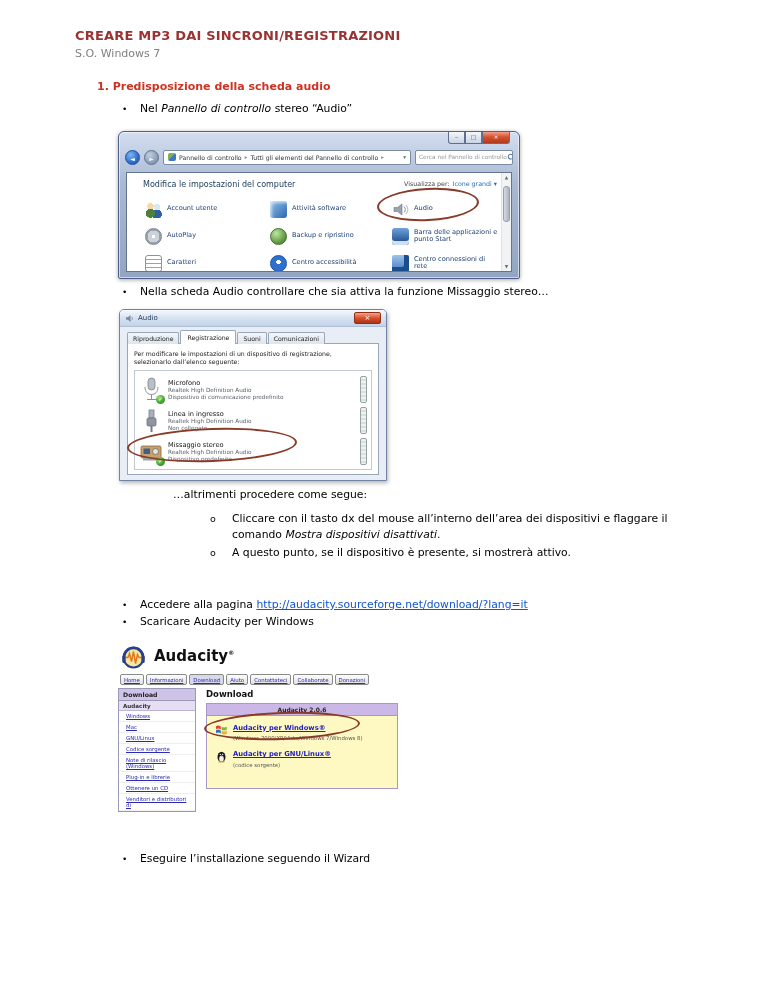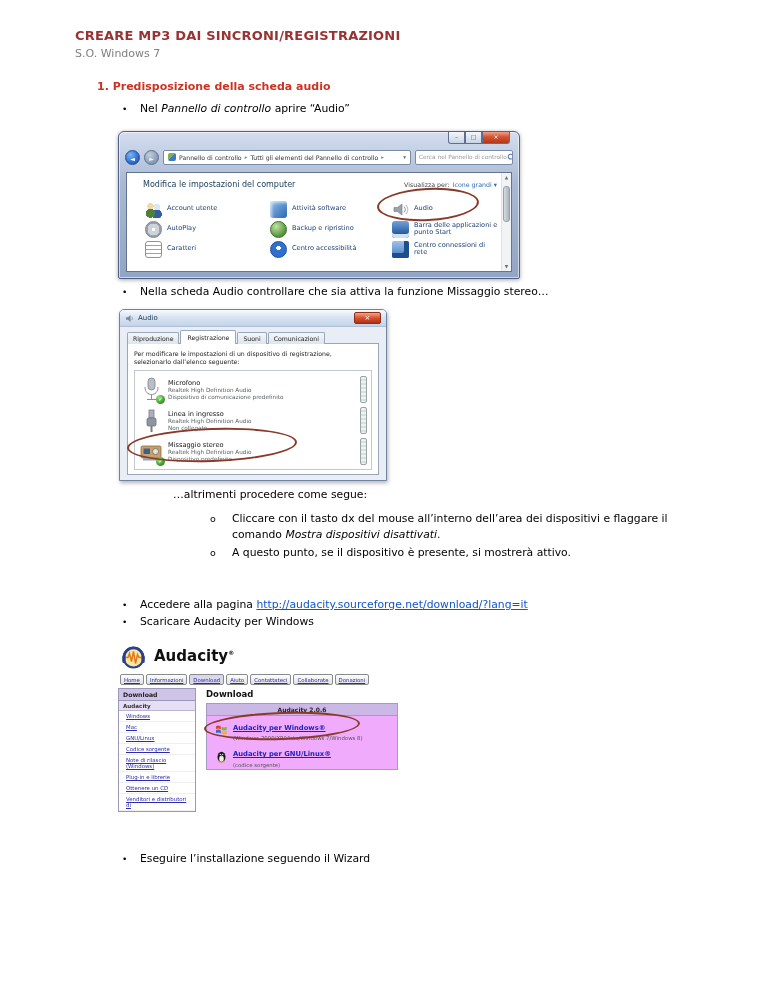--- a/index.html
+++ b/index.html
@@ -52,25 +52,25 @@
             white-space:nowrap;overflow:hidden}
   .addr-ic{width:8px;height:8px;border-radius:2px;flex:0 0 auto;
            background:linear-gradient(135deg,#7fb24f 50%,#3f77c2 50%)}
   .addr-box .sep{color:#7b8ba3;font-size:5.5px}
   .addr-caret{margin-left:auto;color:#5a6a82;font-size:5.5px}
   .search-box{width:98px;height:15px;background:#fff;border:1px solid #7b8ba3;border-radius:2px;flex:0 0 auto;
               display:flex;align-items:center;justify-content:space-between;padding:0 3px;font-size:5.8px;color:#9a9a9a;
               white-space:nowrap;overflow:hidden}
   .mag{width:9px;height:9px;flex:0 0 auto}
   .cp-body{position:absolute;top:40px;left:7px;right:7px;bottom:6px;background:#fff;border:1px solid #64748f;overflow:hidden}
-  .cp-top{display:flex;justify-content:space-between;align-items:center;padding:7px 14px 2px 16px}
+  .cp-top{display:flex;justify-content:space-between;align-items:flex-start;padding:7px 14px 2px 16px}
   .cp-heading{font-size:8px;color:#20415e}
   .cp-view{font-size:6.3px;color:#444;display:flex;gap:3px;align-items:baseline}
   .cp-view-val{color:#2d6fb5}
-  .cp-grid{display:grid;grid-template-columns:125px 122px 1fr;padding:8px 0 0 18px}
+  .cp-grid{display:grid;grid-template-columns:125px 122px 1fr;row-gap:7px;padding:8px 0 0 18px}
   .cp-item{display:flex;align-items:center;gap:5px;min-height:20px;padding-right:12px}
   .cp-ic{width:17px;height:17px;border-radius:3px;flex:0 0 auto;position:relative}
   .cp-label{font-size:6.6px;line-height:7.5px;color:#1d3f73}
   .ic-users{background:
      radial-gradient(circle at 32% 30%,#f3d9a2 0 19%,transparent 20%),
      radial-gradient(circle at 32% 72%,#4f7f3a 0 27%,transparent 28%),
      radial-gradient(circle at 70% 36%,#d9e6f4 0 19%,transparent 20%),
      radial-gradient(circle at 70% 78%,#2f5f9e 0 27%,transparent 28%)}
   .ic-tasks{background:linear-gradient(135deg,#8fc1ec,#2b66b0);box-shadow:inset 2px 2px 3px rgba(255,255,255,.6)}
   .ic-audio svg{display:block}
@@ -126,41 +126,41 @@
   .nb{font-size:5.4px;color:#2b2bb0;text-decoration:underline;border:1px solid #8a8a8a;border-radius:2px;
       background:linear-gradient(#fdfdfd,#e2e2e2);padding:1.5px 3px;white-space:nowrap}
   .nb.active{background:#d9d9ec}
   .aud-cols{display:flex;align-items:flex-start}
   .aud-side{width:78px;border:1px solid #9a9ab8;font-size:5.4px;background:#fff;flex:0 0 auto}
   .sh{background:#cfc3e8;font-weight:bold;font-size:6.2px;color:#222;padding:2px 4px;border-bottom:1px solid #9a9ab8}
   .sh2{background:#e6dff4;font-weight:bold;font-size:5.6px;color:#333;padding:1.5px 4px;border-bottom:1px solid #bcb4d2}
   .slink{display:block;color:#2b2bb0;text-decoration:underline;padding:2px 3px 2px 7px;border-bottom:1px solid #efefef;line-height:6px}
   .aud-main{flex:1;padding-left:10px;position:relative}
   .aud-main-h{font-size:8.5px;font-weight:bold;color:#111;margin:1px 0 4px}
-  .aud-box{border:1px solid #a898c8;width:192px;background:#f0abfc;padding-bottom:0;position:relative}
+  .aud-box{border:1px solid #a898c8;width:192px;background:#fef9c3;padding-bottom:19px;position:relative}
   .aud-ver{background:#cbb8e6;border-bottom:1px solid #a898c8;text-align:center;font-size:6px;font-weight:bold;color:#222;padding:2px 0}
   .dl{padding:5px 6px 0 8px}
   .dl-row{display:flex;align-items:center;gap:5px}
   .os-ic{width:13px;height:13px;flex:0 0 auto}
   .dl-link{font-size:6.8px;font-weight:bold;color:#2222bb;text-decoration:underline}
   .dl-sub{font-size:5.4px;color:#555;margin:1px 0 1px 18px;line-height:6.5px}
   #el-aud{left:-3px;top:8px;width:156px;height:28px;transform:rotate(-2deg)}
 </style>
 </head>
 <body>
 
 <div class="page">
 
   <div class="abs doc-title">CREARE MP3 DAI SINCRONI/REGISTRAZIONI</div>
   <div class="abs doc-subtitle">S.O. Windows 7</div>
   <div class="abs sec-heading" id="sec1">1. Predisposizione della scheda audio</div>
 
   <div class="abs bullet" id="b1">
     <span class="dot">•</span>
-    <span class="txt"><span>Nel </span><i>Pannello di controllo</i><span> aprire “Audio”</span></span>
+    <span class="txt"><span>Nel </span><i>Pannello di controllo</i><span> stereo “Audio”</span></span>
   </div>
 
   <div class="abs" id="shot-cp">
     <div class="win">
       <div class="win-controls">
         <span class="wc min">
             <i class="wcg">–</i>
           </span>
         <span class="wc">
             <i class="wcg">□</i>

